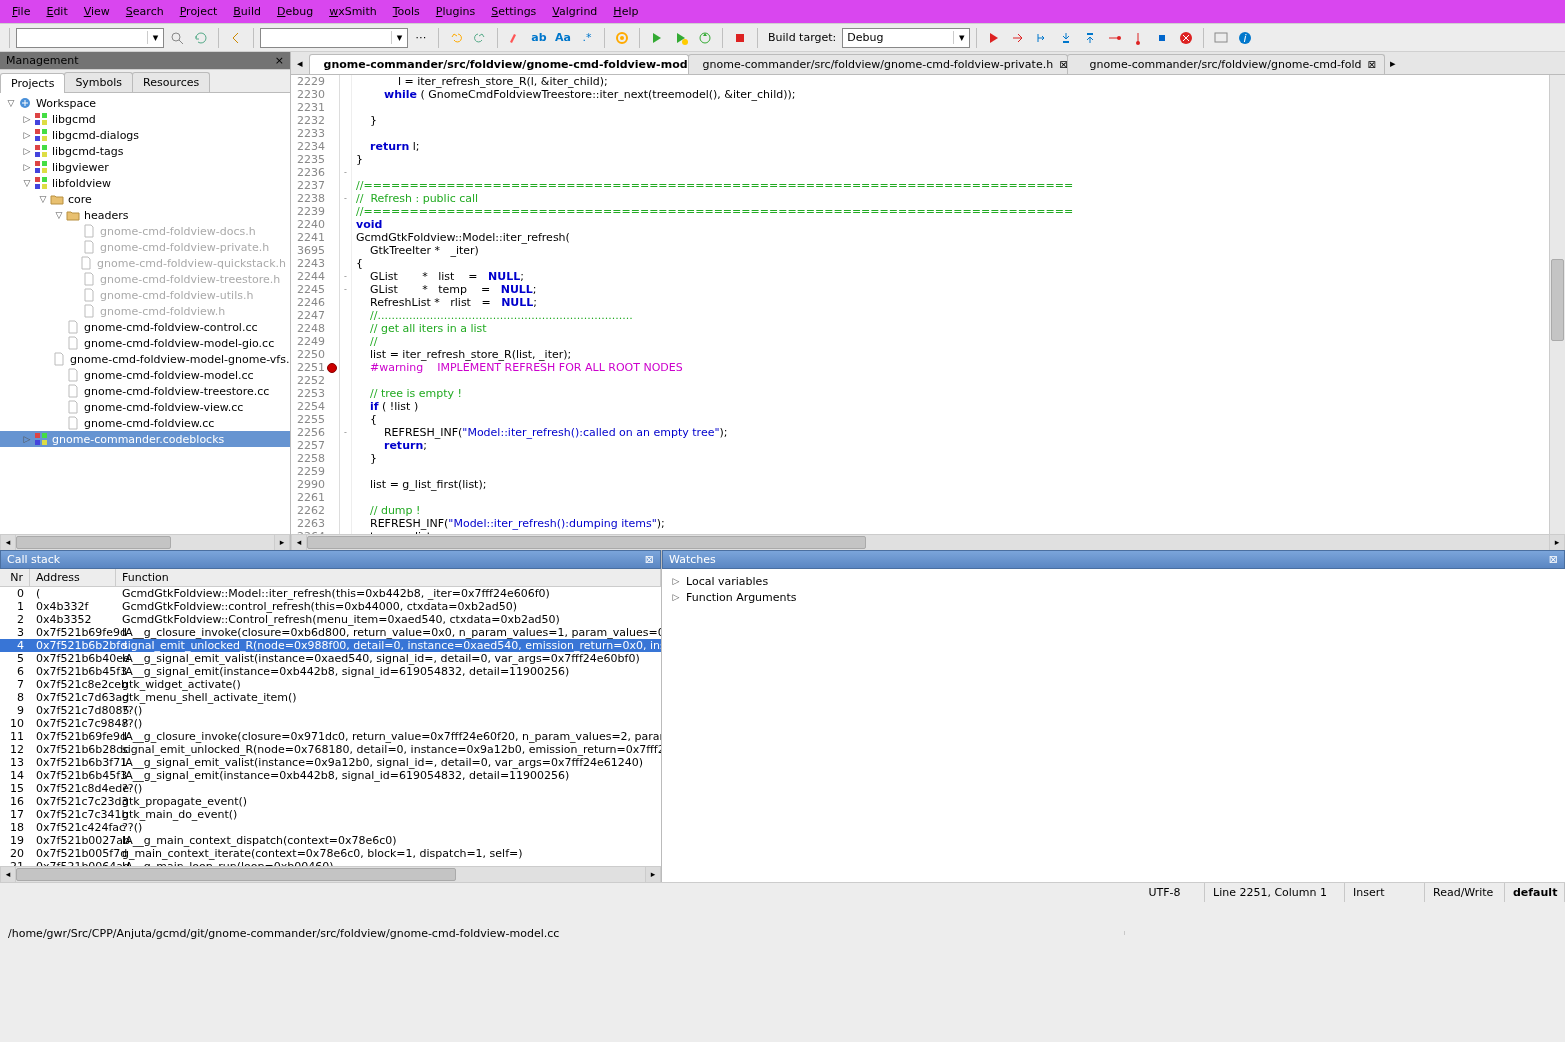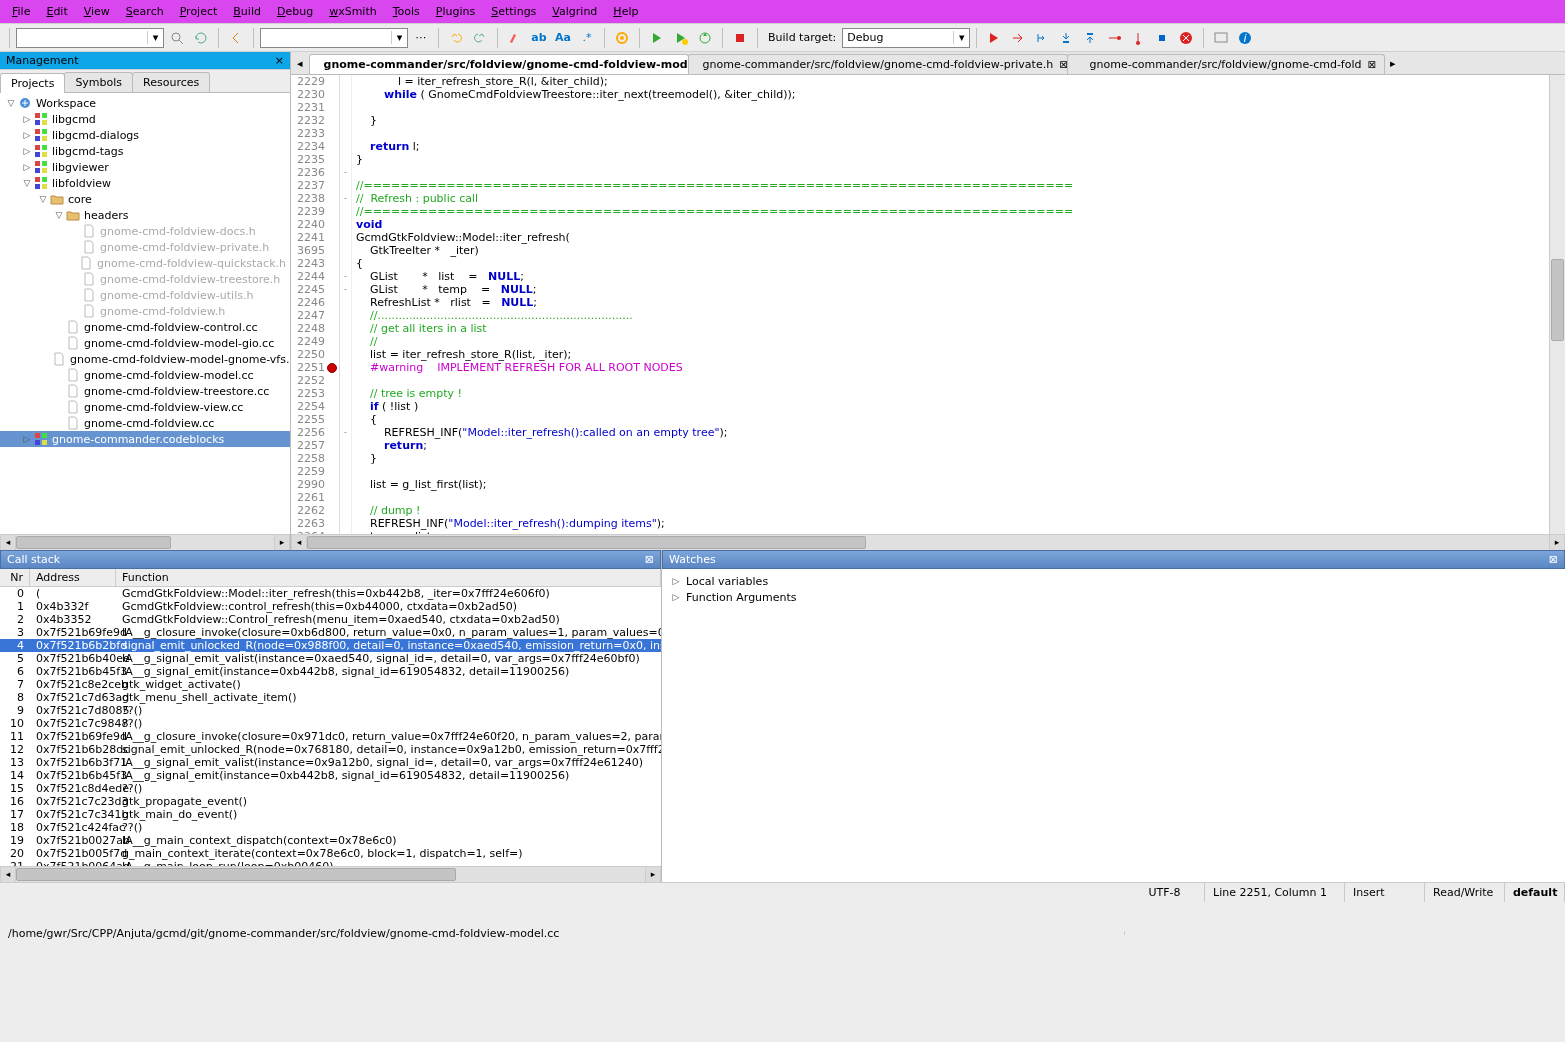--- a/index.html
+++ b/index.html
@@ -11,21 +11,21 @@
 .toolbar .sep { width: 1px; height: 20px; background: #c0c0c0; margin: 0 4px; }
 .toolbar .combo { border: 1px solid #888; background: #fff; height: 20px; display: flex; align-items: center; }
 .toolbar .combo input { border: none; outline: none; padding: 0 4px; height: 18px; font-size: 11px; }
 .toolbar .combo .arrow { width: 16px; text-align: center; border-left: 1px solid #ccc; }
 .toolbar svg { width: 16px; height: 16px; }
 .toolbar .btn { width: 22px; height: 22px; display: flex; align-items: center; justify-content: center; border: 1px solid transparent; }
 .toolbar label { padding: 0 4px; }
 
 .main-region { display: flex; height: 498px; }
 .mgmt-panel { width: 291px; background: #ededed; border-right: 1px solid #bbb; display: flex; flex-direction: column; }
-.panel-title { padding: 2px 6px; font-size: 11px; background: #0ea5e9; border-bottom: 1px solid #d0d0d0; display: flex; justify-content: space-between; }
+.panel-title { padding: 2px 6px; font-size: 11px; background: #737373; border-bottom: 1px solid #d0d0d0; display: flex; justify-content: space-between; }
 .panel-title .x { cursor: pointer; }
 .tabs { display: flex; border-bottom: 1px solid #bbb; background: #ededed; padding-top: 2px; }
 .tabs .tab { padding: 3px 10px; border: 1px solid #bbb; border-bottom: none; margin-right: -1px; background: #e6e6e6; border-top-left-radius: 3px; border-top-right-radius: 3px; }
 .tabs .tab.active { background: #fff; position: relative; top: 1px; }
 .tree { flex: 1; background: #fff; overflow: auto; padding: 2px 0; font-size: 11px; }
 .tree-row { display: flex; align-items: center; height: 16px; padding: 0 2px; white-space: nowrap; }
 .tree-row.sel { background: #6694d1; color: #fff; }
 .tree-row.sel .label { background: #6694d1; }
 .tw { width: 14px; text-align: center; font-size: 9px; color: #555; }
 .ic { width: 14px; height: 14px; display: inline-flex; align-items: center; justify-content: center; margin-right: 2px; }

